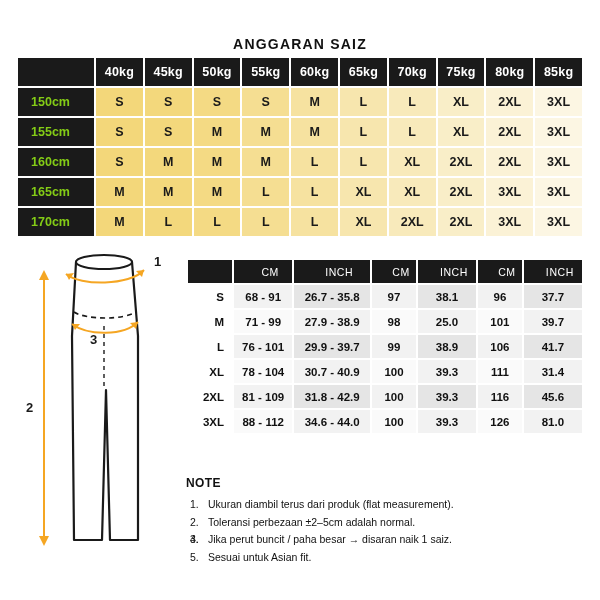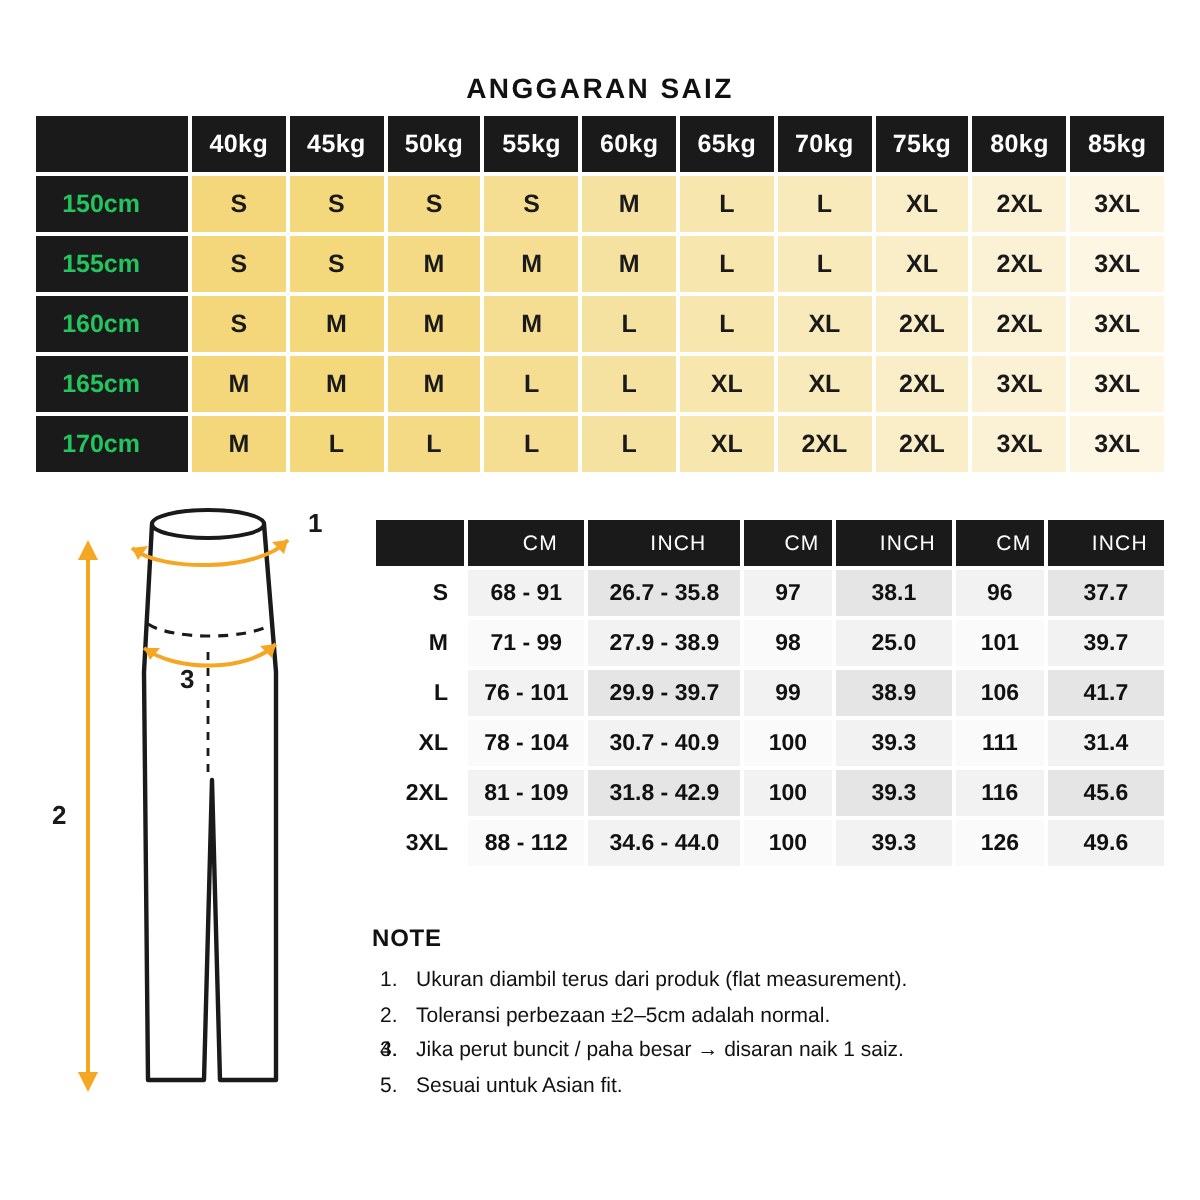--- a/index.html
+++ b/index.html
@@ -39,21 +39,21 @@
     font-size:12.5px;
     font-weight:bold;
     padding:0;
     height:30px;
   }
   .matrix thead th {
     background:#1a1a1a; color:#ffffff; font-size:12.5px; letter-spacing:0.2px;
   }
   .matrix thead th.corner { background:#1a1a1a; }
   .matrix tbody th {
-    background:#1a1a1a; color:#22c55e; text-align:right;
+    background:#1a1a1a; color:#84cc16; text-align:right;
     padding-right:24px; font-size:12.5px; width:78px;
   }
   .matrix td { color:#1a1a1a; }
 
   
   .c0 { background:#f3d77a; }
   .c1 { background:#f3d87c; }
   .c2 { background:#f4da84; }
   .c3 { background:#f5de92; }
   .c4 { background:#f6e2a0; }
@@ -101,21 +101,21 @@
   .sz-m   { font-size:15px; }
   .sz-l   { font-size:16px; }
   .sz-xl  { font-size:17px; }
   .sz-2xl { font-size:18px; }
   .sz-3xl { font-size:18px; }
 
   
   .note {
     position:absolute; left:186px; top:462px; width:400px;
   }
-  .note-title { font-size:12px; font-weight:bold; letter-spacing:0.4px; margin-bottom:6px; }
+  .note-title { font-size:12px; font-weight:bold; letter-spacing:0.4px; margin-bottom:6px;margin-top:14px; }
   .note ol { margin:0; padding:0; list-style:none; }
   .note li {
     font-size:10.5px; line-height:16.5px; color:#111;
     padding-left:22px; position:relative; margin-bottom:1px;
   }
   .note li .num { position:absolute; left:4px; top:0; }
 </style>
 </head>
 <body>
 
@@ -297,21 +297,21 @@
         <td class="val">116</td>
         <td class="val alt">45.6</td>
       </tr>
       <tr>
         <td class="sizecell sz-3xl">3XL</td>
         <td class="val light">88 - 112</td>
         <td class="val">34.6 - 44.0</td>
         <td class="val light">100</td>
         <td class="val">39.3</td>
         <td class="val light">126</td>
-        <td class="val">49.6</td>
+        <td class="val">81.0</td>
       </tr>
     </tbody>
   </table>
 
   <div class="note">
     <div class="note-title">NOTE</div>
     <ol>
       <li>
         <span class="num">1.</span>
         <span>Ukuran diambil terus dari produk (flat measurement).</span>

